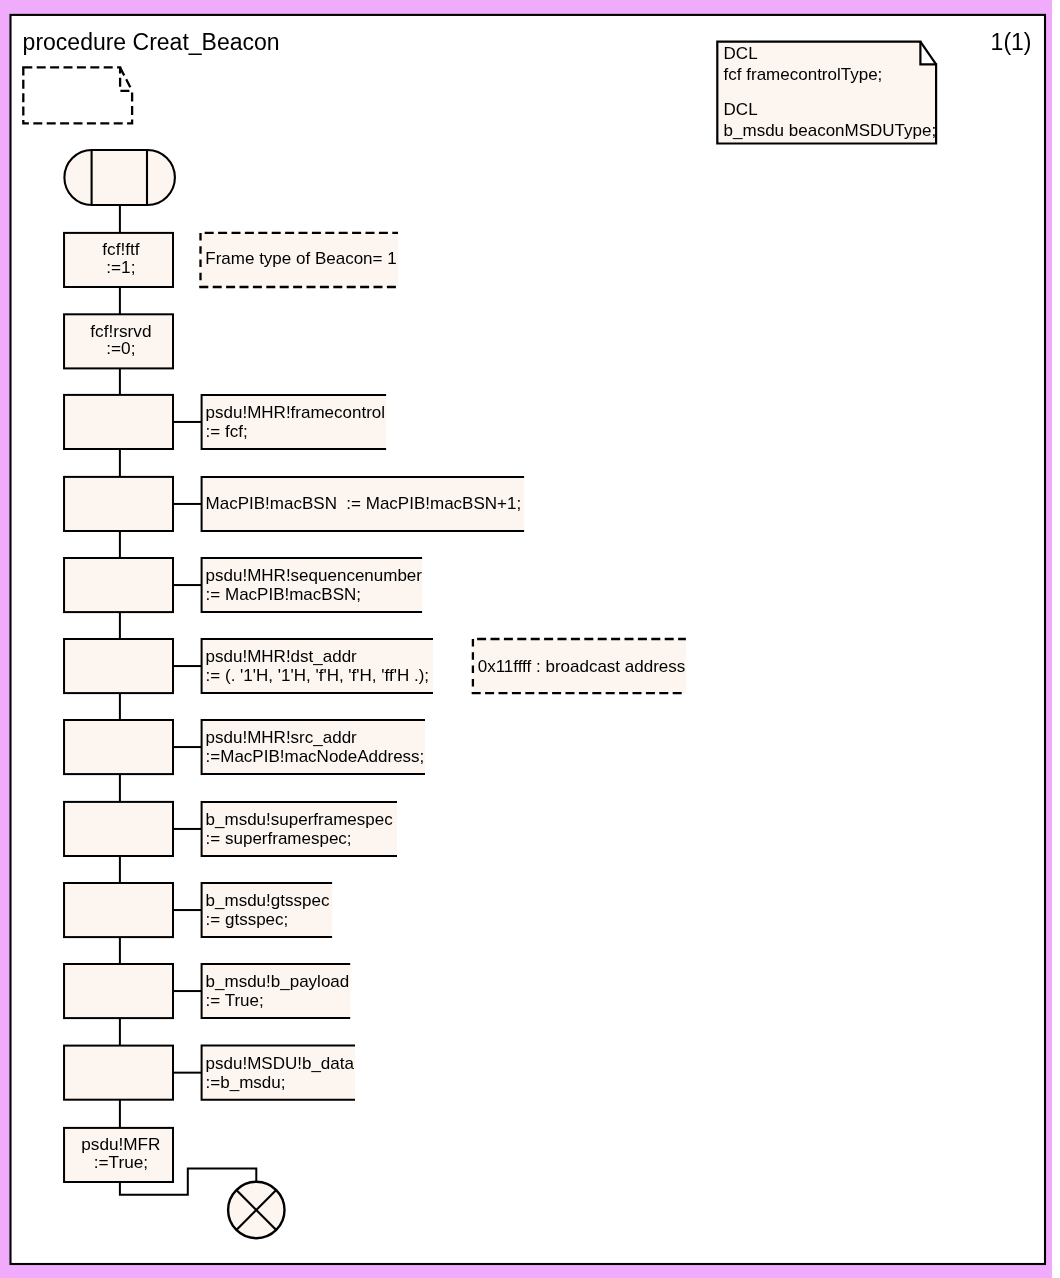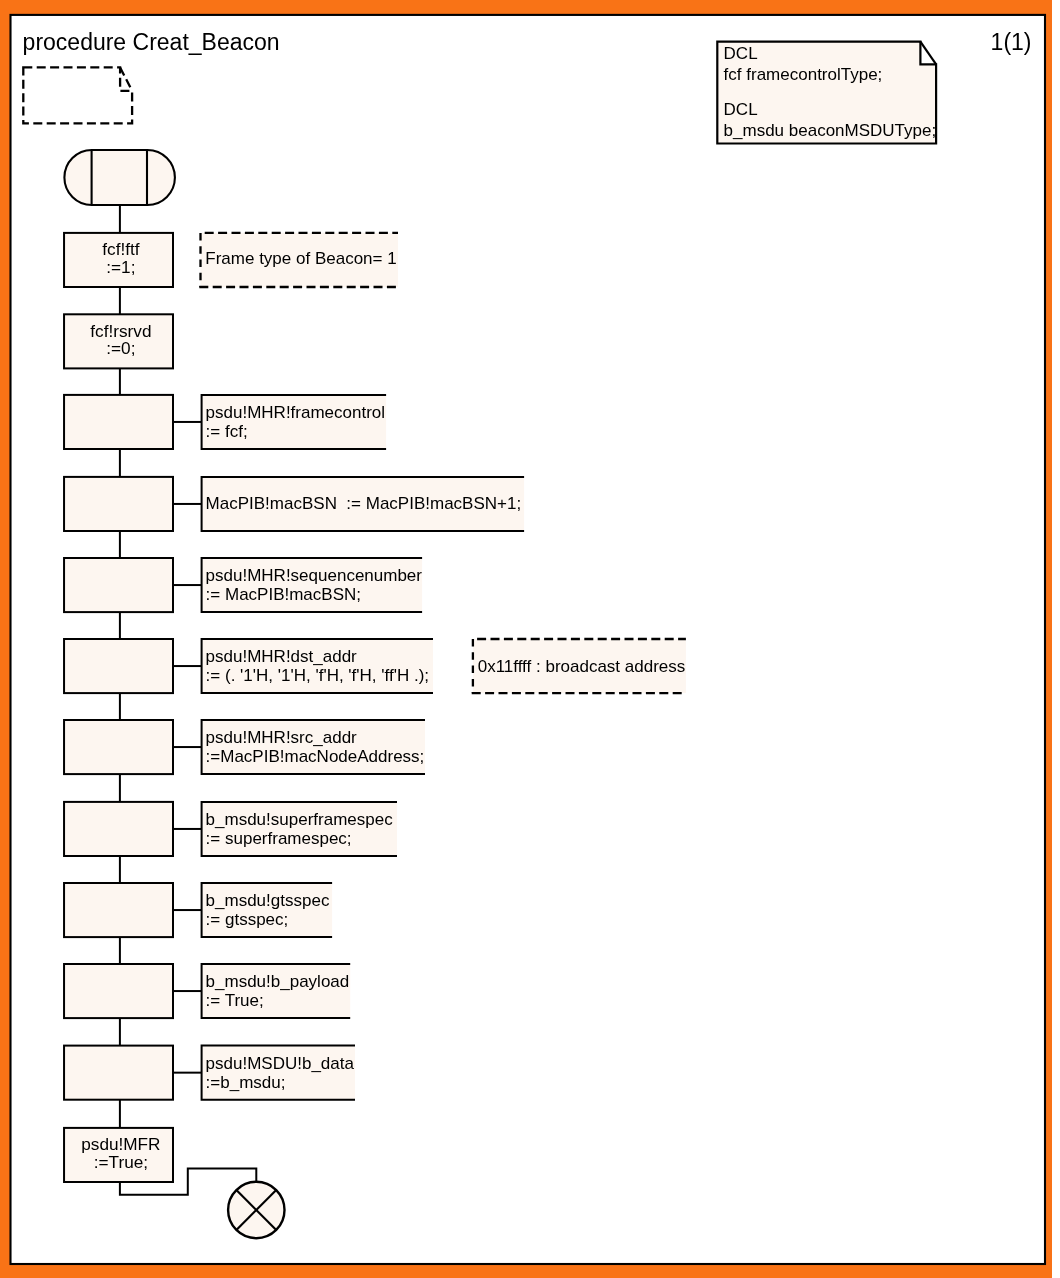--- a/index.html
+++ b/index.html
@@ -1,19 +1,19 @@
 <!DOCTYPE html>
 <html><head>
 <meta charset="utf-8">
 <title>procedure Creat_Beacon</title>
 <style>
   html,body{margin:0;padding:0;background:#ffffff;}
   body{width:1060px;height:1278px;overflow:hidden;
        font-family:"Liberation Sans",sans-serif;}
-  #page{position:relative;width:1052px;height:1278px;background:#f97316;}
+  #page{position:relative;width:1052px;height:1278px;background:#f0abfc;}
   svg#diagram{display:block;position:absolute;left:0;top:0;}
   text{font-family:"Liberation Sans",sans-serif;fill:#000000;
        white-space:pre;dominant-baseline:alphabetic;
        -webkit-font-smoothing:antialiased;}
   .t-title{font-size:23px;}
   .t-page{font-size:23px;}
   .t-body{font-size:17px;}
   .t-task{font-size:17.2px;}
 </style>
 </head>

